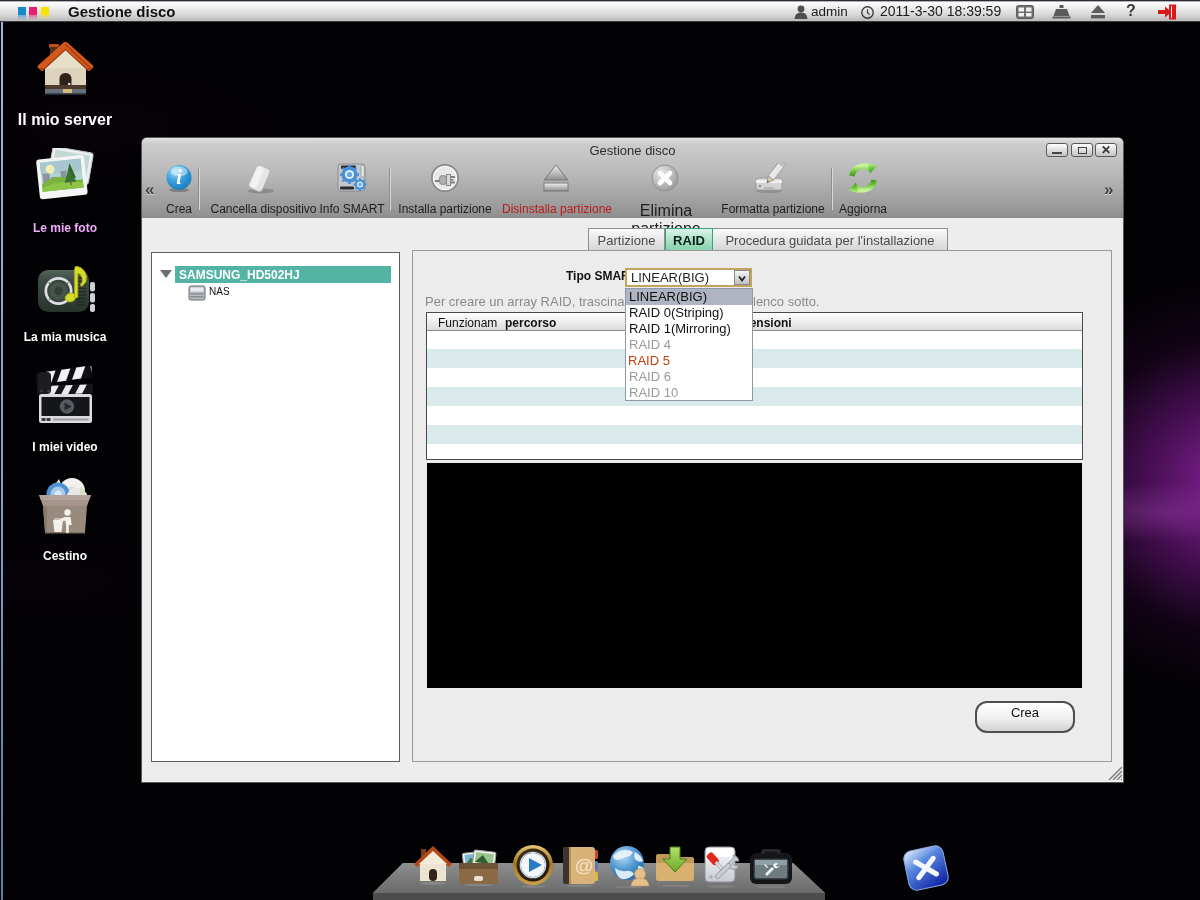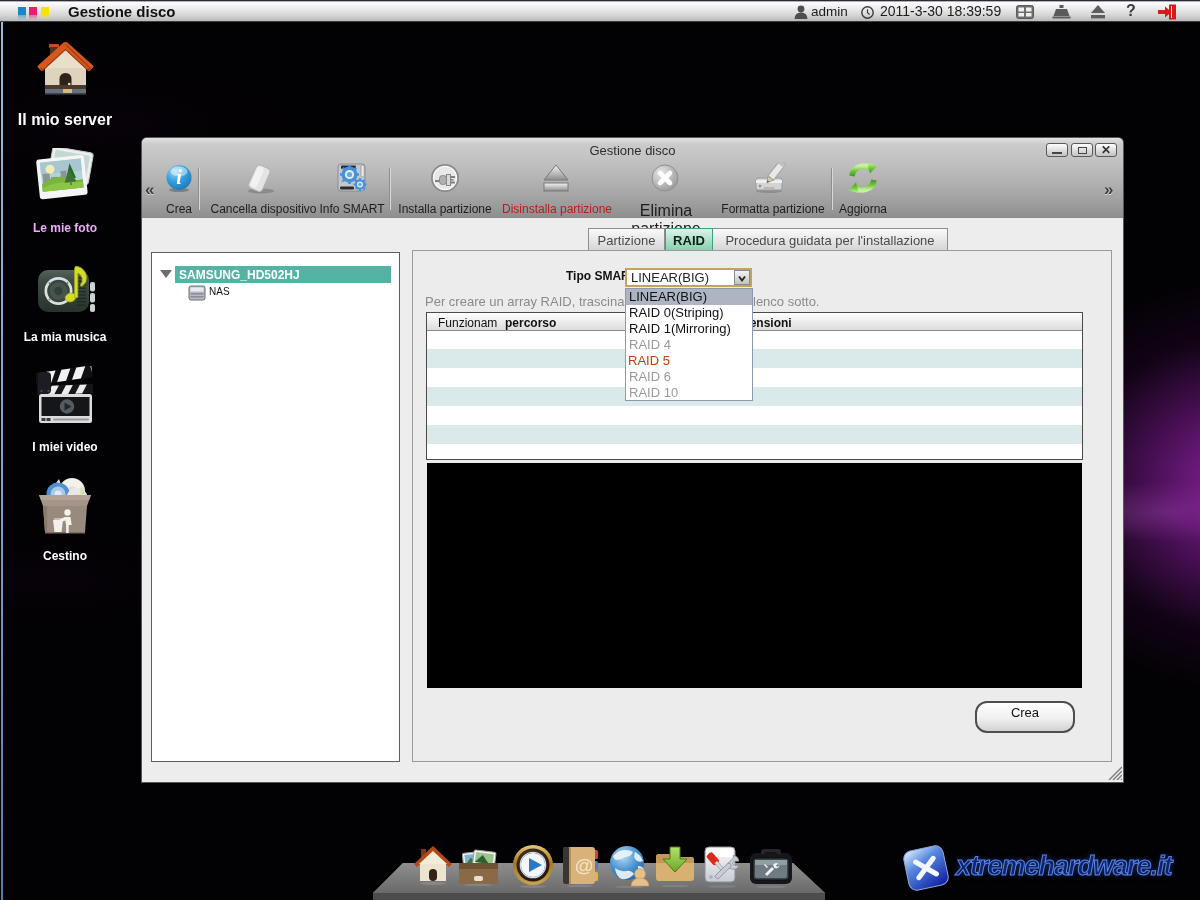--- a/index.html
+++ b/index.html
@@ -586,15 +586,14 @@
             <stop offset="0.35" stop-color="#5a8ae0"></stop>
             <stop offset="1" stop-color="#1428a8"></stop>
           </linearGradient>
         </defs>
   <g transform="rotate(-12 23 23)">
    <rect x="3" y="3" width="40" height="40" rx="8" fill="url(#xh)" stroke="#8aa6d8" stroke-width="1"></rect>
    <path d="M14 15 L32 31 M32 15 L14 31" stroke="#f4f8ff" stroke-width="5" stroke-linecap="round"></path>
   </g>
  </svg>
 </div>
-<div class="abs" style="left:956px;top:851px;width:230px;font-size:27px;font-weight:bold;font-style:italic;color:#10246e;-webkit-text-stroke:1px #5a86e8;letter-spacing:-1px;text-shadow:0 0 6px rgba(60,110,230,0.55)">xtremehardware.it</div>
 
 </div>
 
 </body></html>

